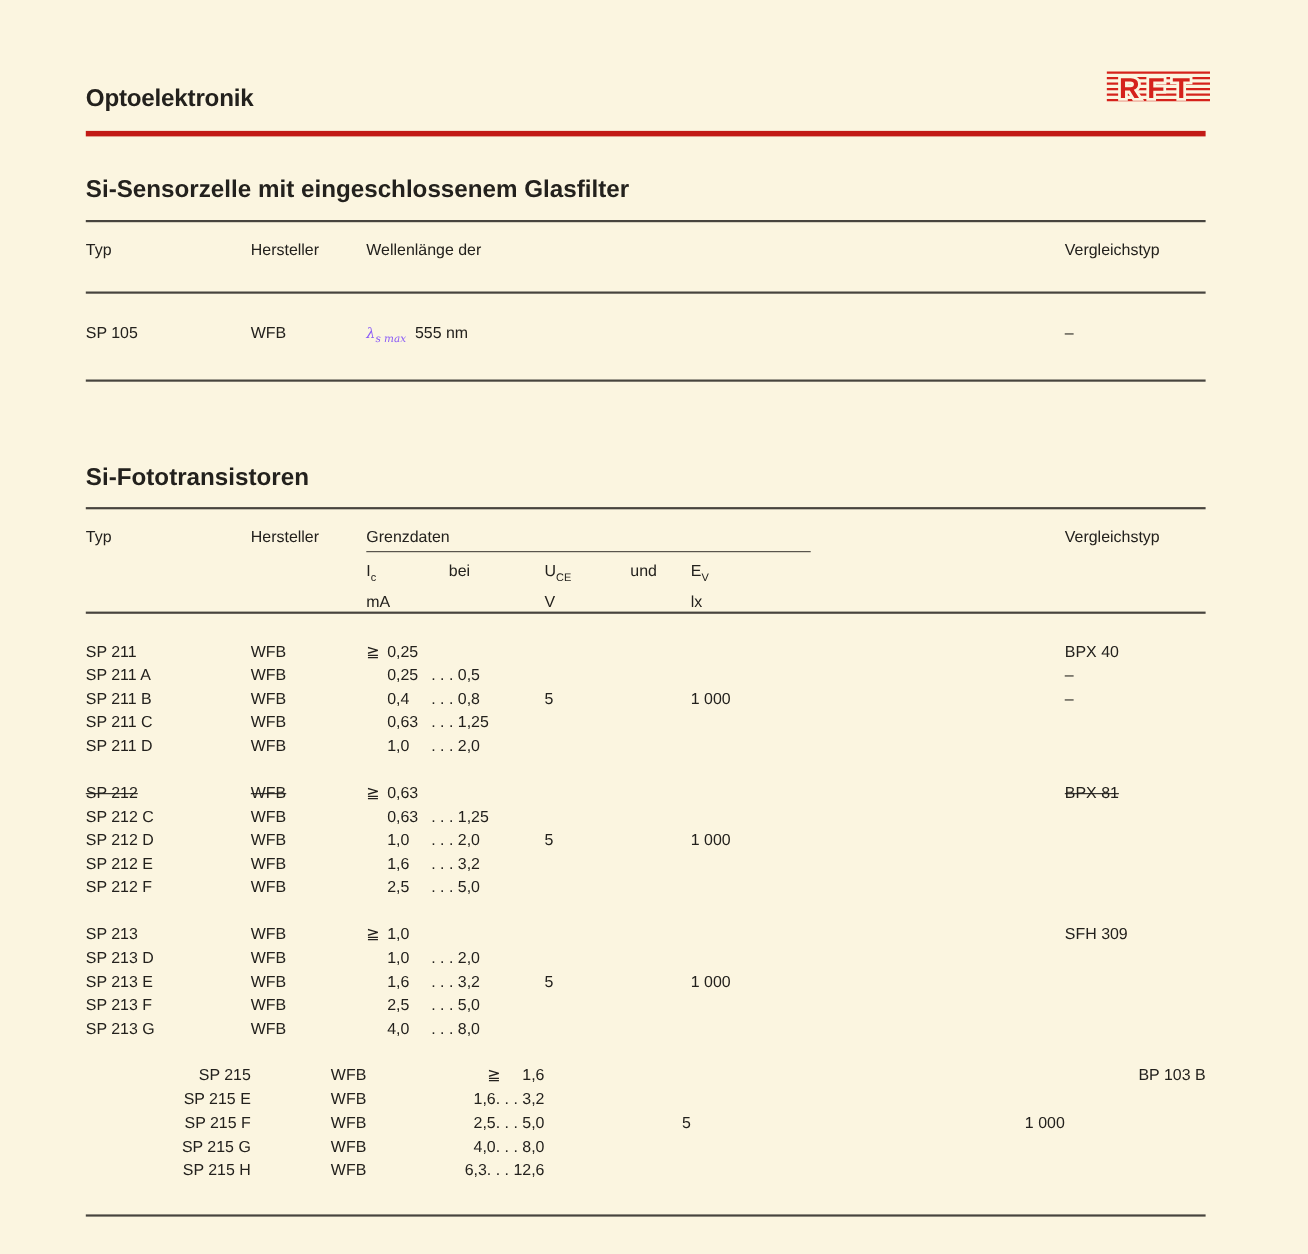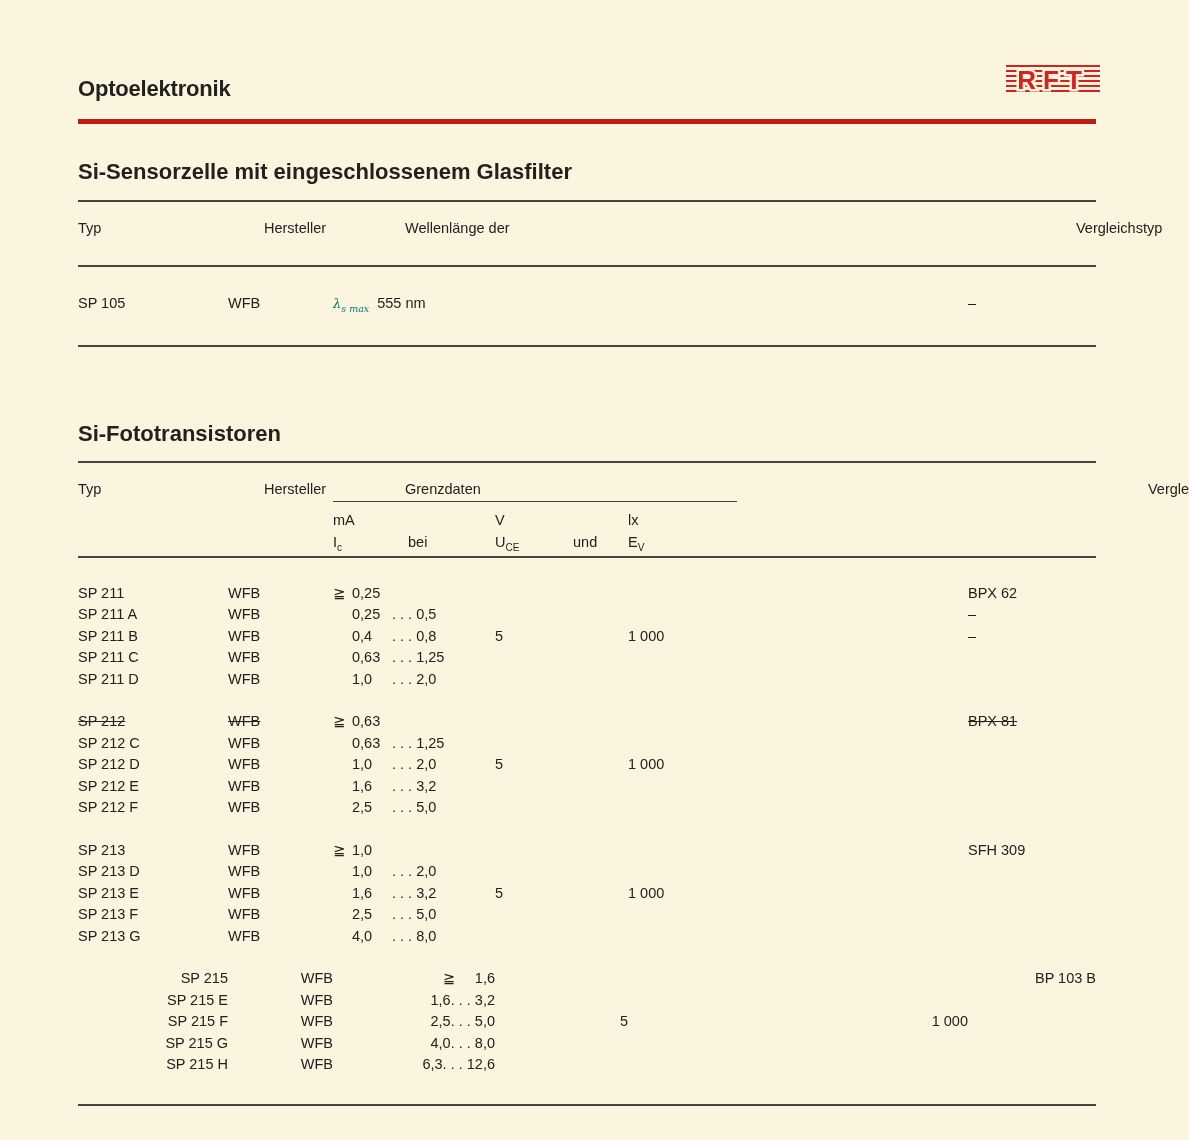--- a/index.html
+++ b/index.html
@@ -14,25 +14,25 @@
   .title { left:78px; top:76px; font-size:22px; font-weight:700; letter-spacing:-0.2px; }
   .red-rule { left:78px; top:119px; width:1018px; height:5px; background:#c21a15; }
   .logo { left:1006px; top:53px; width:94px; height:32px;margin-top:10px; }
   .sec-heading { font-size:22px; font-weight:700; }
   .hr { left:78px; width:1018px; height:1.5px; background:#47443e; }
   .hr-partial { height:1.3px; background:#47443e; }
 
   .grid1 { display:grid; grid-template-columns:150px 105px 635px 128px; }
   .grid2 { display:grid; grid-template-columns:150px 105px 162px 133px 340px 128px; }
   .tbl { left:78px; width:1018px; font-size:14.5px; }
-  .hdr { line-height:23px;gap:36px; }
+  .hdr { line-height:23px; }
   .c { white-space:pre; }
 
   sub { font-size:10px; }
-  .lambda { font-family:"DejaVu Serif",serif; font-style:italic; font-size:13px; color:#0f766e; margin-right:8px; }
+  .lambda { font-family:"DejaVu Serif",serif; font-style:italic; font-size:13px; color:#8b5cf6; margin-right:8px; }
   .lambda sub { font-size:9.5px; }
 
   .w75 { display:inline-block; width:75px; }
   .w78 { display:inline-block; width:78px; }
 
   .trow { display:grid; grid-template-columns:150px 105px 162px 133px 340px 128px; height:21.5px; align-items:center; }
   .tgroup { margin-bottom:21px; }
   .tgroup:last-child { margin-bottom:0;text-align:right; }
   .ge { display:inline-block; width:19px; }
   .from { display:inline-block; width:40px; }
@@ -98,53 +98,53 @@
     <div class="c" style="grid-column:3 / span 3;">Grenzdaten</div>
     <div class="c">Vergleichstyp</div>
   </div>
 
   <div class="abs hr-partial" style="left:333px; top:501px; width:404px;"></div>
 
   <div class="abs tbl" style="top:509px; line-height:22px;">
     <div class="grid2">
       <div></div>
         <div></div>
+      <div>
+        <span class="w75"><span>I</span><sub>c</sub></span><span>bei</span>
+      </div>
+      <div>
+        <span class="w78"><span>U</span><sub>CE</sub></span><span>und</span>
+      </div>
+      <div>
+        <span><span>E</span><sub>V</sub></span>
+      </div>
+      <div></div>
+    </div>
+    <div class="grid2">
+      <div></div>
+        <div></div>
       <div class="c">mA</div>
       <div class="c">V</div>
       <div class="c">lx</div>
       <div></div>
     </div>
-    <div class="grid2">
-      <div></div>
-        <div></div>
-      <div>
-        <span class="w75"><span>I</span><sub>c</sub></span><span>bei</span>
-      </div>
-      <div>
-        <span class="w78"><span>U</span><sub>CE</sub></span><span>und</span>
-      </div>
-      <div>
-        <span><span>E</span><sub>V</sub></span>
-      </div>
-      <div></div>
-    </div>
   </div>
 
   <div class="abs hr" style="top:556px;"></div>
 
   <div class="abs tbl" style="top:582px;">
 
     <div class="tgroup">
       <div class="trow">
         <div class="c">SP 211</div>
         <div class="c">WFB</div>
         <div class="c"><span class="ge">≧</span><span class="from">0,25</span><span class="to"></span></div>
         <div class="c"></div>
         <div class="c"></div>
-        <div class="c">BPX 62</div>
+        <div class="c">BPX 40</div>
       </div>
       <div class="trow">
         <div class="c">SP 211 A</div>
         <div class="c">WFB</div>
         <div class="c"><span class="ge"></span><span class="from">0,25</span><span class="to">. . . 0,5</span></div>
         <div class="c"></div>
         <div class="c"></div>
         <div class="c">–</div>
       </div>
       <div class="trow">

